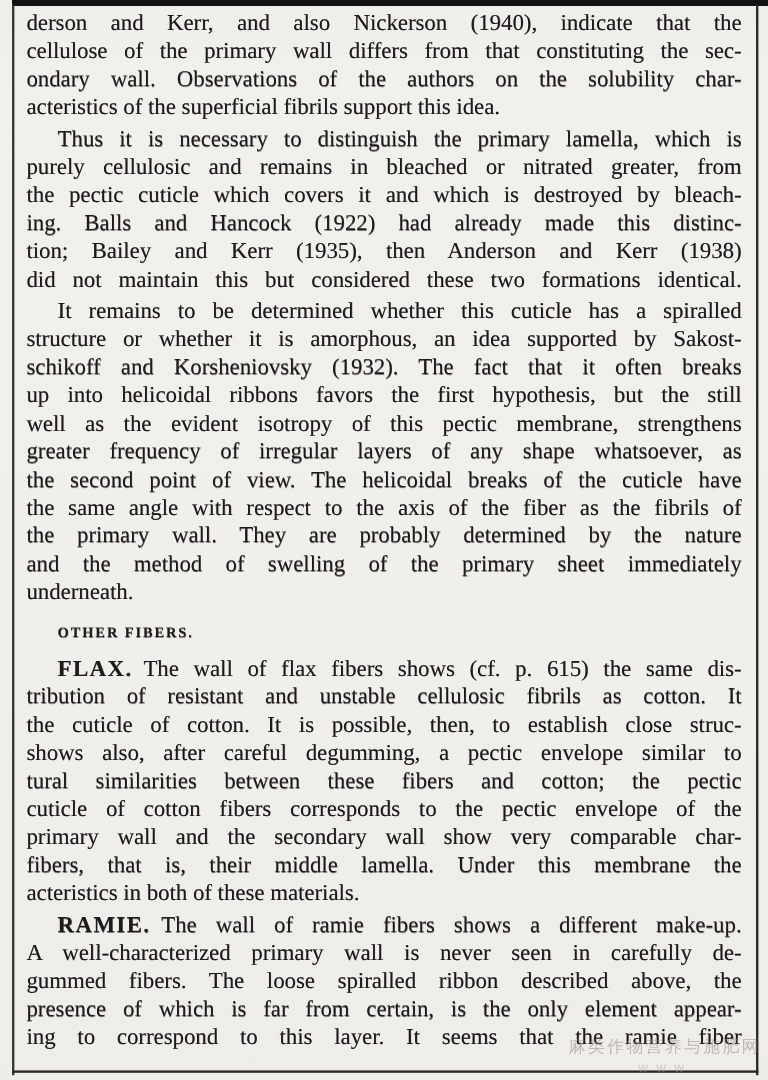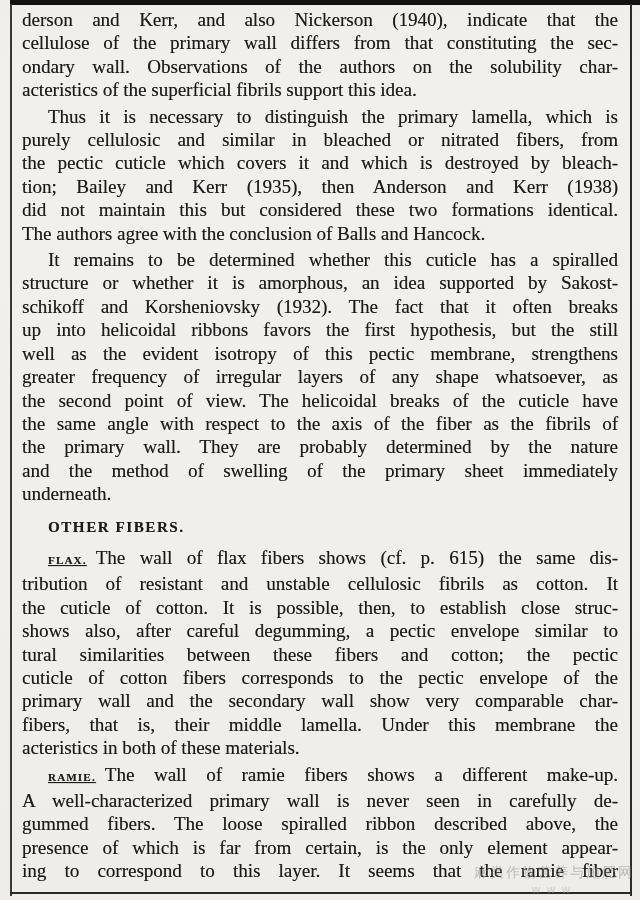--- a/index.html
+++ b/index.html
@@ -39,28 +39,27 @@
   .line{
     text-align:justify;
     text-align-last:justify;
     min-height:23.4px;
   }
   .line.last{
     text-align-last:left;
   }
   .line.ind{padding-left:26px;}
   .lead{
-    font-size:11px;
+    font-size:19px;
     letter-spacing:1.2px;
     font-weight:bold;
     margin-right:9px;
-    text-decoration:underline;
   }
   .heading{
-    font-size:15px;
+    font-size:12px;
     letter-spacing:1.6px;
     font-weight:bold;
     padding-left:26px;
     margin:10px 0 7px 0;
     text-align:left;
   }
   .watermark{
     position:absolute;right:6px;bottom:4px;
     text-align:center;
     font-family:"DejaVu Sans",sans-serif;
@@ -89,25 +88,25 @@
 
   <div class="text-column" id="text-column">
       <div class="para">
         <div class="line">derson and Kerr, and also Nickerson (1940), indicate that the</div>
         <div class="line">cellulose of the primary wall differs from that constituting the sec-</div>
         <div class="line">ondary wall. Observations of the authors on the solubility char-</div>
         <div class="line last">acteristics of the superficial fibrils support this idea.</div>
       </div>
       <div class="para">
         <div class="line ind">Thus it is necessary to distinguish the primary lamella, which is</div>
-        <div class="line">purely cellulosic and similar in bleached or nitrated fibers, from</div>
+        <div class="line">purely cellulosic and remains in bleached or nitrated greater, from</div>
         <div class="line">the pectic cuticle which covers it and which is destroyed by bleach-</div>
+        <div class="line">ing. Balls and Hancock (1922) had already made this distinc-</div>
         <div class="line">tion; Bailey and Kerr (1935), then Anderson and Kerr (1938)</div>
         <div class="line">did not maintain this but considered these two formations identical.</div>
-        <div class="line last">The authors agree with the conclusion of Balls and Hancock.</div>
       </div>
       <div class="para">
         <div class="line ind">It remains to be determined whether this cuticle has a spiralled</div>
         <div class="line">structure or whether it is amorphous, an idea supported by Sakost-</div>
         <div class="line">schikoff and Korsheniovsky (1932). The fact that it often breaks</div>
         <div class="line">up into helicoidal ribbons favors the first hypothesis, but the still</div>
         <div class="line">well as the evident isotropy of this pectic membrane, strengthens</div>
         <div class="line">greater frequency of irregular layers of any shape whatsoever, as</div>
         <div class="line">the second point of view. The helicoidal breaks of the cuticle have</div>
         <div class="line">the same angle with respect to the axis of the fiber as the fibrils of</div>

